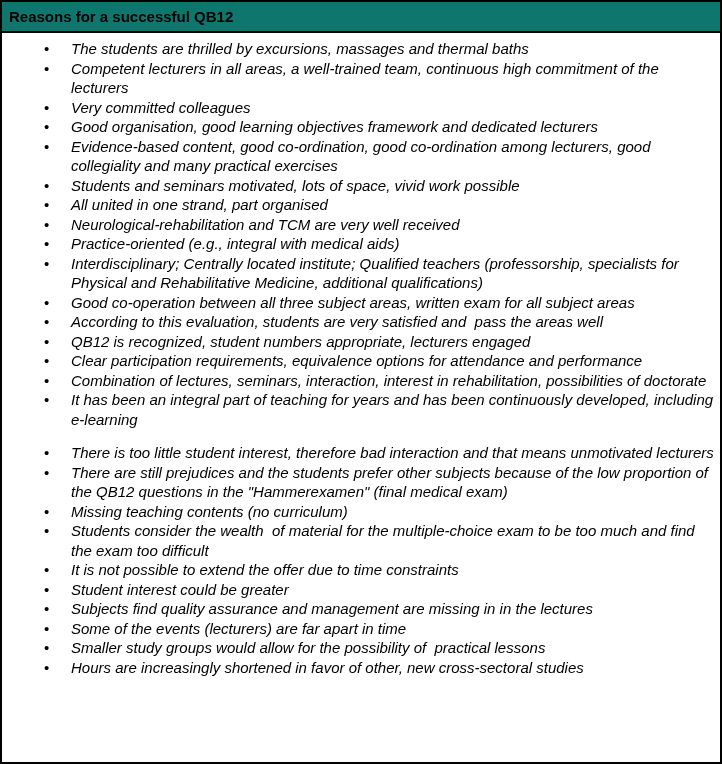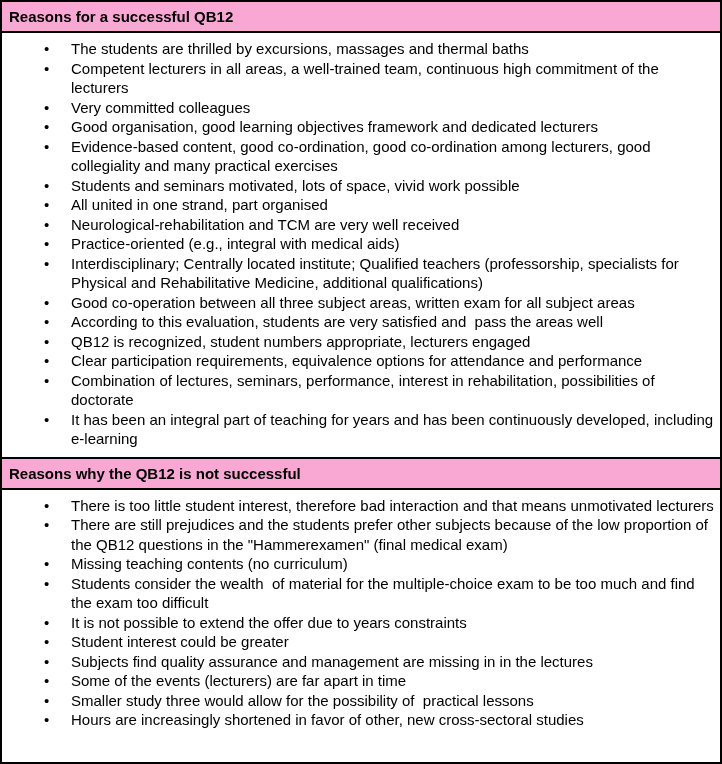--- a/index.html
+++ b/index.html
@@ -17,21 +17,21 @@
   .doc {
     width: 722px;
     height: 764px;
     border: 2px solid #000000;
     background: #ffffff;
     display: flex;
     flex-direction: column;
     overflow: hidden;
   }
   .sec-header {
-    background: #f9a8d4;
+    background: #0f766e;
     border-bottom: 2px solid #000000;
     font-size: 15px;
     font-weight: bold;
     line-height: 18px;
     padding: 6px 4px 5px 7px;
   }
   .block + .block .sec-header {
     border-top: 2px solid #000000;
   }
   .items {
@@ -45,20 +45,21 @@
     line-height: 19.5px;
   }
   .bullet {
     flex: 0 0 27px;
     margin-left: 42px;
     font-size: 15px;
   }
   .item-text {
     flex: 1 1 auto;
     white-space: pre-wrap;
+    font-style: italic;
   }
 </style>
 </head>
 <body>
 
 <div class="doc">
 
   <section class="block">
     <div class="sec-header">
       <span>Reasons for a successful QB12</span>
@@ -115,69 +116,66 @@
         <li>
           <span class="bullet">•</span>
           <span class="item-text">QB12 is recognized, student numbers appropriate, lecturers engaged</span>
         </li>
         <li>
           <span class="bullet">•</span>
           <span class="item-text">Clear participation requirements, equivalence options for attendance and performance</span>
         </li>
         <li>
           <span class="bullet">•</span>
-          <span class="item-text">Combination of lectures, seminars, performance, interest in rehabilitation, possibilities of doctorate</span>
+          <span class="item-text">Combination of lectures, seminars, interaction, interest in rehabilitation, possibilities of doctorate</span>
         </li>
         <li>
           <span class="bullet">•</span>
           <span class="item-text">It has been an integral part of teaching for years and has been continuously developed, including e-learning</span>
         </li>
       </ul>
   </section>
 
   <section class="block">
-    <div class="sec-header">
-      <span>Reasons why the QB12 is not successful</span>
-    </div>
     <ul class="items">
         <li>
           <span class="bullet">•</span>
           <span class="item-text">There is too little student interest, therefore bad interaction and that means unmotivated lecturers</span>
         </li>
         <li>
           <span class="bullet">•</span>
           <span class="item-text">There are still prejudices and the students prefer other subjects because of the low proportion of the QB12 questions in the "Hammerexamen" (final medical exam)</span>
         </li>
         <li>
           <span class="bullet">•</span>
           <span class="item-text">Missing teaching contents (no curriculum)</span>
         </li>
         <li>
           <span class="bullet">•</span>
           <span class="item-text">Students consider the wealth  of material for the multiple-choice exam to be too much and find the exam too difficult</span>
         </li>
         <li>
           <span class="bullet">•</span>
-          <span class="item-text">It is not possible to extend the offer due to years constraints</span>
+          <span class="item-text">It is not possible to extend the offer due to time constraints</span>
         </li>
         <li>
           <span class="bullet">•</span>
           <span class="item-text">Student interest could be greater</span>
         </li>
         <li>
           <span class="bullet">•</span>
           <span class="item-text">Subjects find quality assurance and management are missing in in the lectures</span>
         </li>
         <li>
           <span class="bullet">•</span>
           <span class="item-text">Some of the events (lecturers) are far apart in time</span>
         </li>
         <li>
           <span class="bullet">•</span>
-          <span class="item-text">Smaller study three would allow for the possibility of  practical lessons</span>
+          <span class="item-text">Smaller study groups would allow for the possibility of  practical lessons</span>
         </li>
         <li>
           <span class="bullet">•</span>
           <span class="item-text">Hours are increasingly shortened in favor of other, new cross-sectoral studies</span>
         </li>
       </ul>
   </section>
 
 </div>
 

